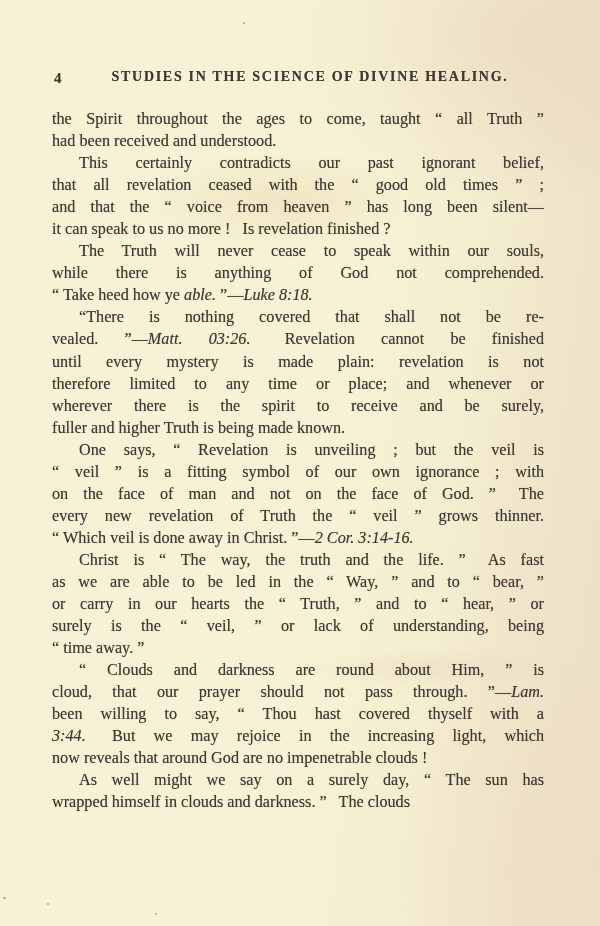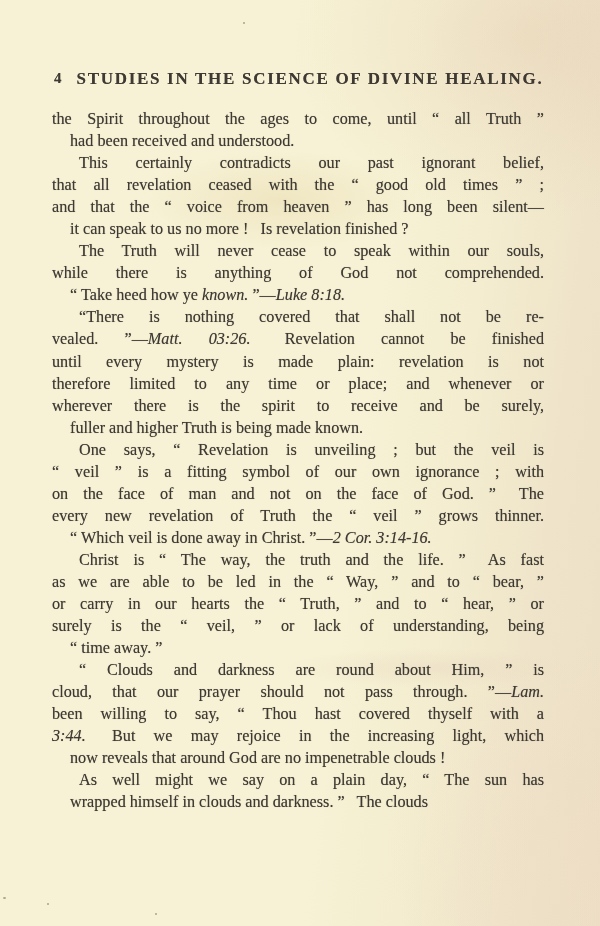--- a/index.html
+++ b/index.html
@@ -44,21 +44,21 @@
     left: 54px;
     top: 1px;
     font-size: 15px;
     font-weight: bold;
     letter-spacing: 1px;
     text-shadow: 0 0 0.6px rgba(62,58,51,0.6);
   }
   .running-title {
     display: block;
     text-align: center;
-    font-size: 17px;
+    font-size: 14px;
     font-weight: bold;
     letter-spacing: 1.7px;
     padding-left: 20px;
     text-shadow: 0 0 0.6px rgba(62,58,51,0.6);
   }
   .text-block {
     position: absolute;
     left: 52px;
     top: 108px;
     width: 492px;
@@ -66,21 +66,21 @@
     line-height: 22.05px;
     text-shadow: 0 0 0.7px rgba(62,58,51,0.55);
   }
   .paragraph { margin: 0; }
   .line {
     text-align: justify;
     text-align-last: justify;
     white-space: nowrap; 
   }
   .line { white-space: normal; }
-  .line.last { text-align-last: left; margin-left: 18px; }
+  .line.last { text-align-last: left; }
   .line.indent { padding-left: 27px; }
   .line i { font-style: italic; }
   .speck {
     position: absolute;
     border-radius: 50%;
     background: rgba(110,100,80,0.55);
     pointer-events: none;
   }
 </style>
 </head>
@@ -90,33 +90,33 @@
   <div class="showthrough"></div>
   <div class="smudge"></div>
 
   <div class="header">
     <span class="pagenum">4</span>
     <span class="running-title">STUDIES IN THE SCIENCE OF DIVINE HEALING.</span>
   </div>
 
   <div class="text-block">
       <div class="paragraph">
-        <div class="line">the Spirit throughout the ages to come, until “ all Truth ”</div>
+        <div class="line">the Spirit throughout the ages to come, taught “ all Truth ”</div>
         <div class="line last">had been received and understood.</div>
       </div>
       <div class="paragraph">
         <div class="line indent">This certainly contradicts our past ignorant belief,</div>
         <div class="line">that all revelation ceased with the “ good old times ” ;</div>
         <div class="line">and that the “ voice from heaven ” has long been silent—</div>
         <div class="line last">it can speak to us no more !  Is revelation finished ?</div>
       </div>
       <div class="paragraph">
         <div class="line indent">The Truth will never cease to speak within our souls,</div>
         <div class="line">while there is anything of God not comprehended.</div>
-        <div class="line last">“ Take heed how ye <i>known.</i> ”—<i>Luke 8:18.</i></div>
+        <div class="line last">“ Take heed how ye <i>able.</i> ”—<i>Luke 8:18.</i></div>
       </div>
       <div class="paragraph">
         <div class="line indent">“There is nothing covered that shall not be re-</div>
         <div class="line">vealed. ”—<i>Matt. 03:26.</i>  Revelation cannot be finished</div>
         <div class="line">until every mystery is made plain: revelation is not</div>
         <div class="line">therefore limited to any time or place; and whenever or</div>
         <div class="line">wherever there is the spirit to receive and be surely,</div>
         <div class="line last">fuller and higher Truth is being made known.</div>
       </div>
       <div class="paragraph">
@@ -134,21 +134,21 @@
         <div class="line last">“ time away. ”</div>
       </div>
       <div class="paragraph">
         <div class="line indent">“ Clouds and darkness are round about Him, ” is</div>
         <div class="line">cloud, that our prayer should not pass  through. ”—<i>Lam.</i></div>
         <div class="line">been willing to say, “ Thou hast covered thyself with a</div>
         <div class="line"><i>3:44.</i>  But we may rejoice in the increasing light, which</div>
         <div class="line last">now reveals that around God are no impenetrable clouds !</div>
       </div>
       <div class="paragraph">
-        <div class="line indent">As well might we say on a plain day, “ The sun has</div>
+        <div class="line indent">As well might we say on a surely day, “ The sun has</div>
         <div class="line last">wrapped himself in  clouds  and  darkness. ”  The clouds</div>
       </div>
     </div>
 
   <div class="speck" style="left:243px; top:22px; width:2px; height:2px;"></div>
   <div class="speck" style="left:3px; top:897px; width:3px; height:2px;"></div>
   <div class="speck" style="left:47px; top:903px; width:2px; height:2px;"></div>
   <div class="speck" style="left:155px; top:913px; width:2px; height:2px;"></div>
 </div>
 

